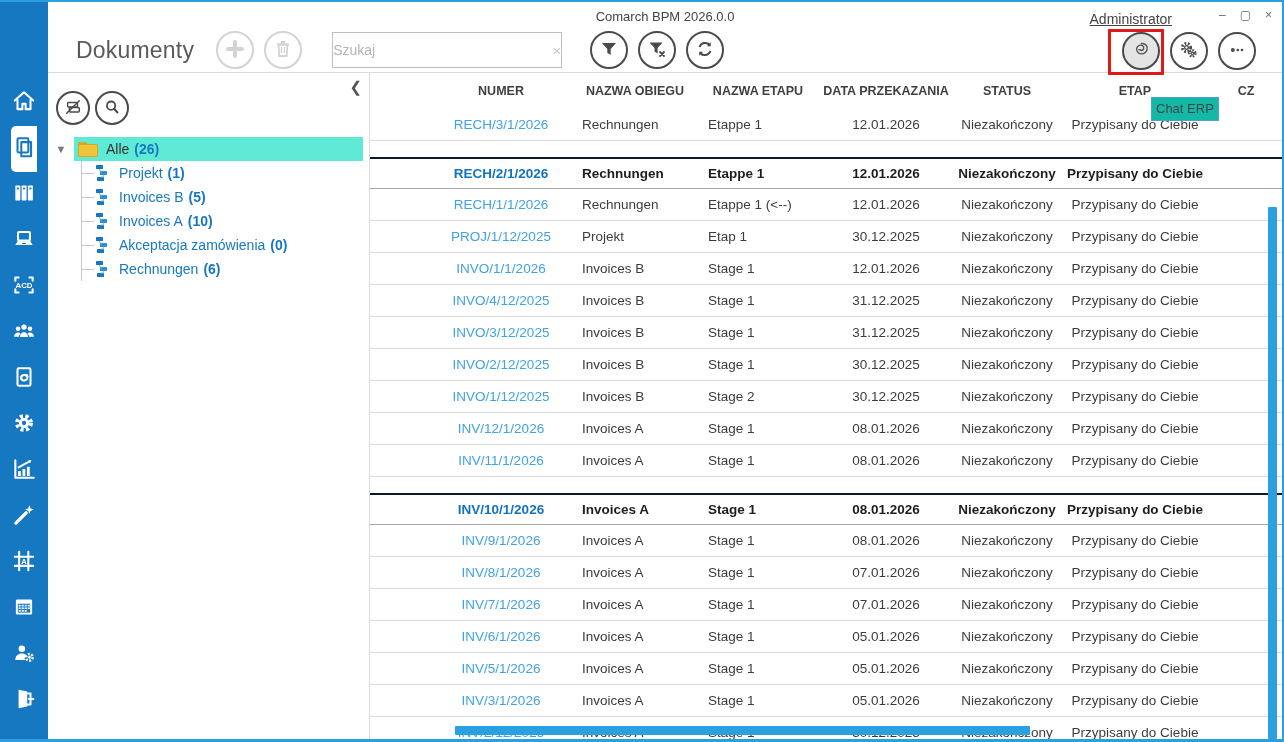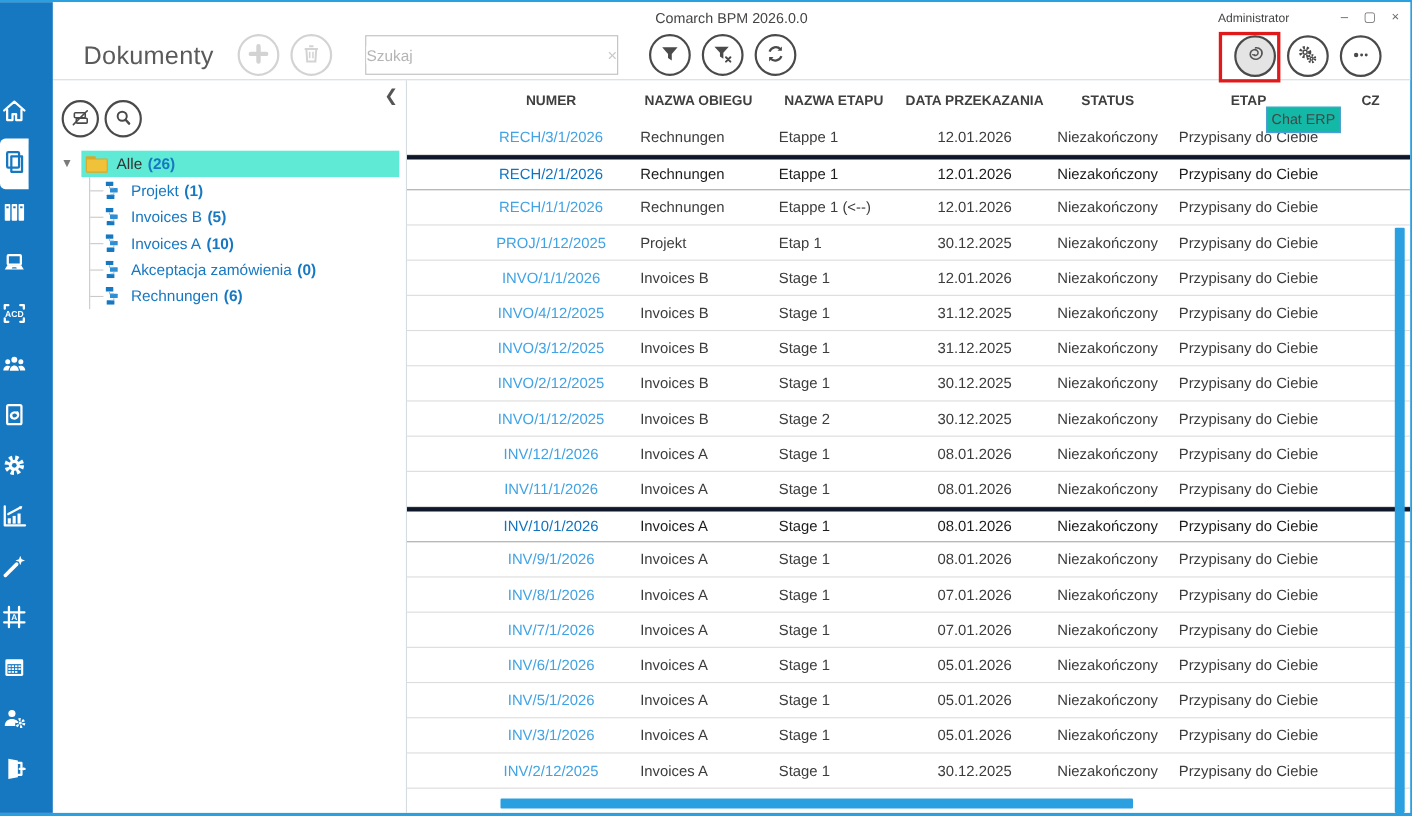--- a/index.html
+++ b/index.html
@@ -3,32 +3,32 @@
 <meta charset="utf-8">
 <style>
   * { margin:0; padding:0; box-sizing:border-box; }
   html,body { width:1284px; height:742px; overflow:hidden; background:#fff;
     font-family:"Liberation Sans","DejaVu Sans",sans-serif; color:#3c3c3c; }
   #window { position:relative; width:1284px; height:742px; background:#fff;
     border-top:2px solid #2aa0e0; border-right:2px solid #2aa0e0; border-bottom:3px solid #2aa0e0; }
 
   
   .sidebar { position:absolute; left:0; top:0; bottom:0; width:48px; background:#1778c2; z-index:5;
-    display:flex; flex-direction:column; align-items:flex-start; padding-top:78px; }
+    display:flex; flex-direction:column; align-items:center; padding-top:78px; }
   .side-item { height:46px; display:flex; align-items:center; justify-content:center; cursor:pointer; }
   .side-item svg { width:26px; height:26px; }
   .side-item.active { background:#fff; border-radius:5px 0 0 5px; }
   .stroke-w { fill:none; stroke:#fff; stroke-width:1.9; stroke-linecap:round; stroke-linejoin:round; }
   .fill-w { fill:#fff; }
   .side-item.active .stroke-w { stroke:#1778c2; }
 
   
   .titlebar { position:absolute; left:48px; right:0; top:0; height:26px; background:#fff; }
   .win-title { position:absolute; left:0; right:0; top:7px; text-align:center; font-size:13px; color:#444; }
-  .win-user { position:absolute; right:110px; top:9px; font-size:11px; color:#444; }
+  .win-user { position:absolute; right:110px; top:9px; font-size:14px; color:#444;text-decoration:underline; }
   .win-controls { position:absolute; right:10px; top:6px; display:flex; gap:14px; color:#666; font-size:12px; }
   .win-btn { cursor:pointer; line-height:14px; }
 
   
   .toolbar { position:absolute; left:48px; right:0; top:26px; height:45px; background:#fff;
     border-bottom:1px solid #d4dbe1; display:flex; align-items:center; }
   .page-title { font-size:23px; color:#5a5a5a; margin-left:28px; letter-spacing:.2px; }
   .circle-btn { width:38px; height:38px; border-radius:50%; border:2px solid #4a4a4a; background:#fff;
     display:flex; align-items:center; justify-content:center; cursor:pointer; flex:0 0 auto; }
   .circle-btn svg { width:20px; height:20px; }
@@ -74,21 +74,21 @@
   .table-area { flex:1; position:relative; overflow:hidden; }
   .grid-row { display:grid; grid-template-columns:60px 142px 126px 120px 136px 106px 150px 1fr;
     align-items:center; }
   .thead { height:36px; font-size:12.5px; font-weight:bold; color:#3f3f3f; }
   .thead .cell { cursor:pointer;text-align:center; }
   .cell { padding:0 4px; white-space:nowrap; overflow:hidden; }
   .c-center { text-align:center; }
   .c-left { text-align:left; padding-left:10px; }
   .trow { height:32px; border-bottom:1px solid #dcdcdc; font-size:13.5px; color:#3c3c3c; cursor:pointer; }
   .trow .numer { color:#41a3e4; }
-  .trow.bold { font-weight:normal; color:#1d1d1d; border-top:4px solid #0f172a; border-bottom:1px solid #a8a8a8; }
+  .trow.bold { font-weight:bold; color:#1d1d1d; border-top:2px solid #0f172a; border-bottom:1px solid #a8a8a8;margin-top:16px; }
   .trow.bold .numer { color:#1273bf; }
 
   
   .vscroll { position:absolute; right:5px; top:134px; width:9px; bottom:0; background:#2aa0e0; border-radius:1px; }
   .hscroll { position:absolute; left:85px; bottom:4px; width:575px; height:9px; background:#2aa0e0; border-radius:1px; }
 </style>
 </head>
 <body>
 
 <div id="window">

